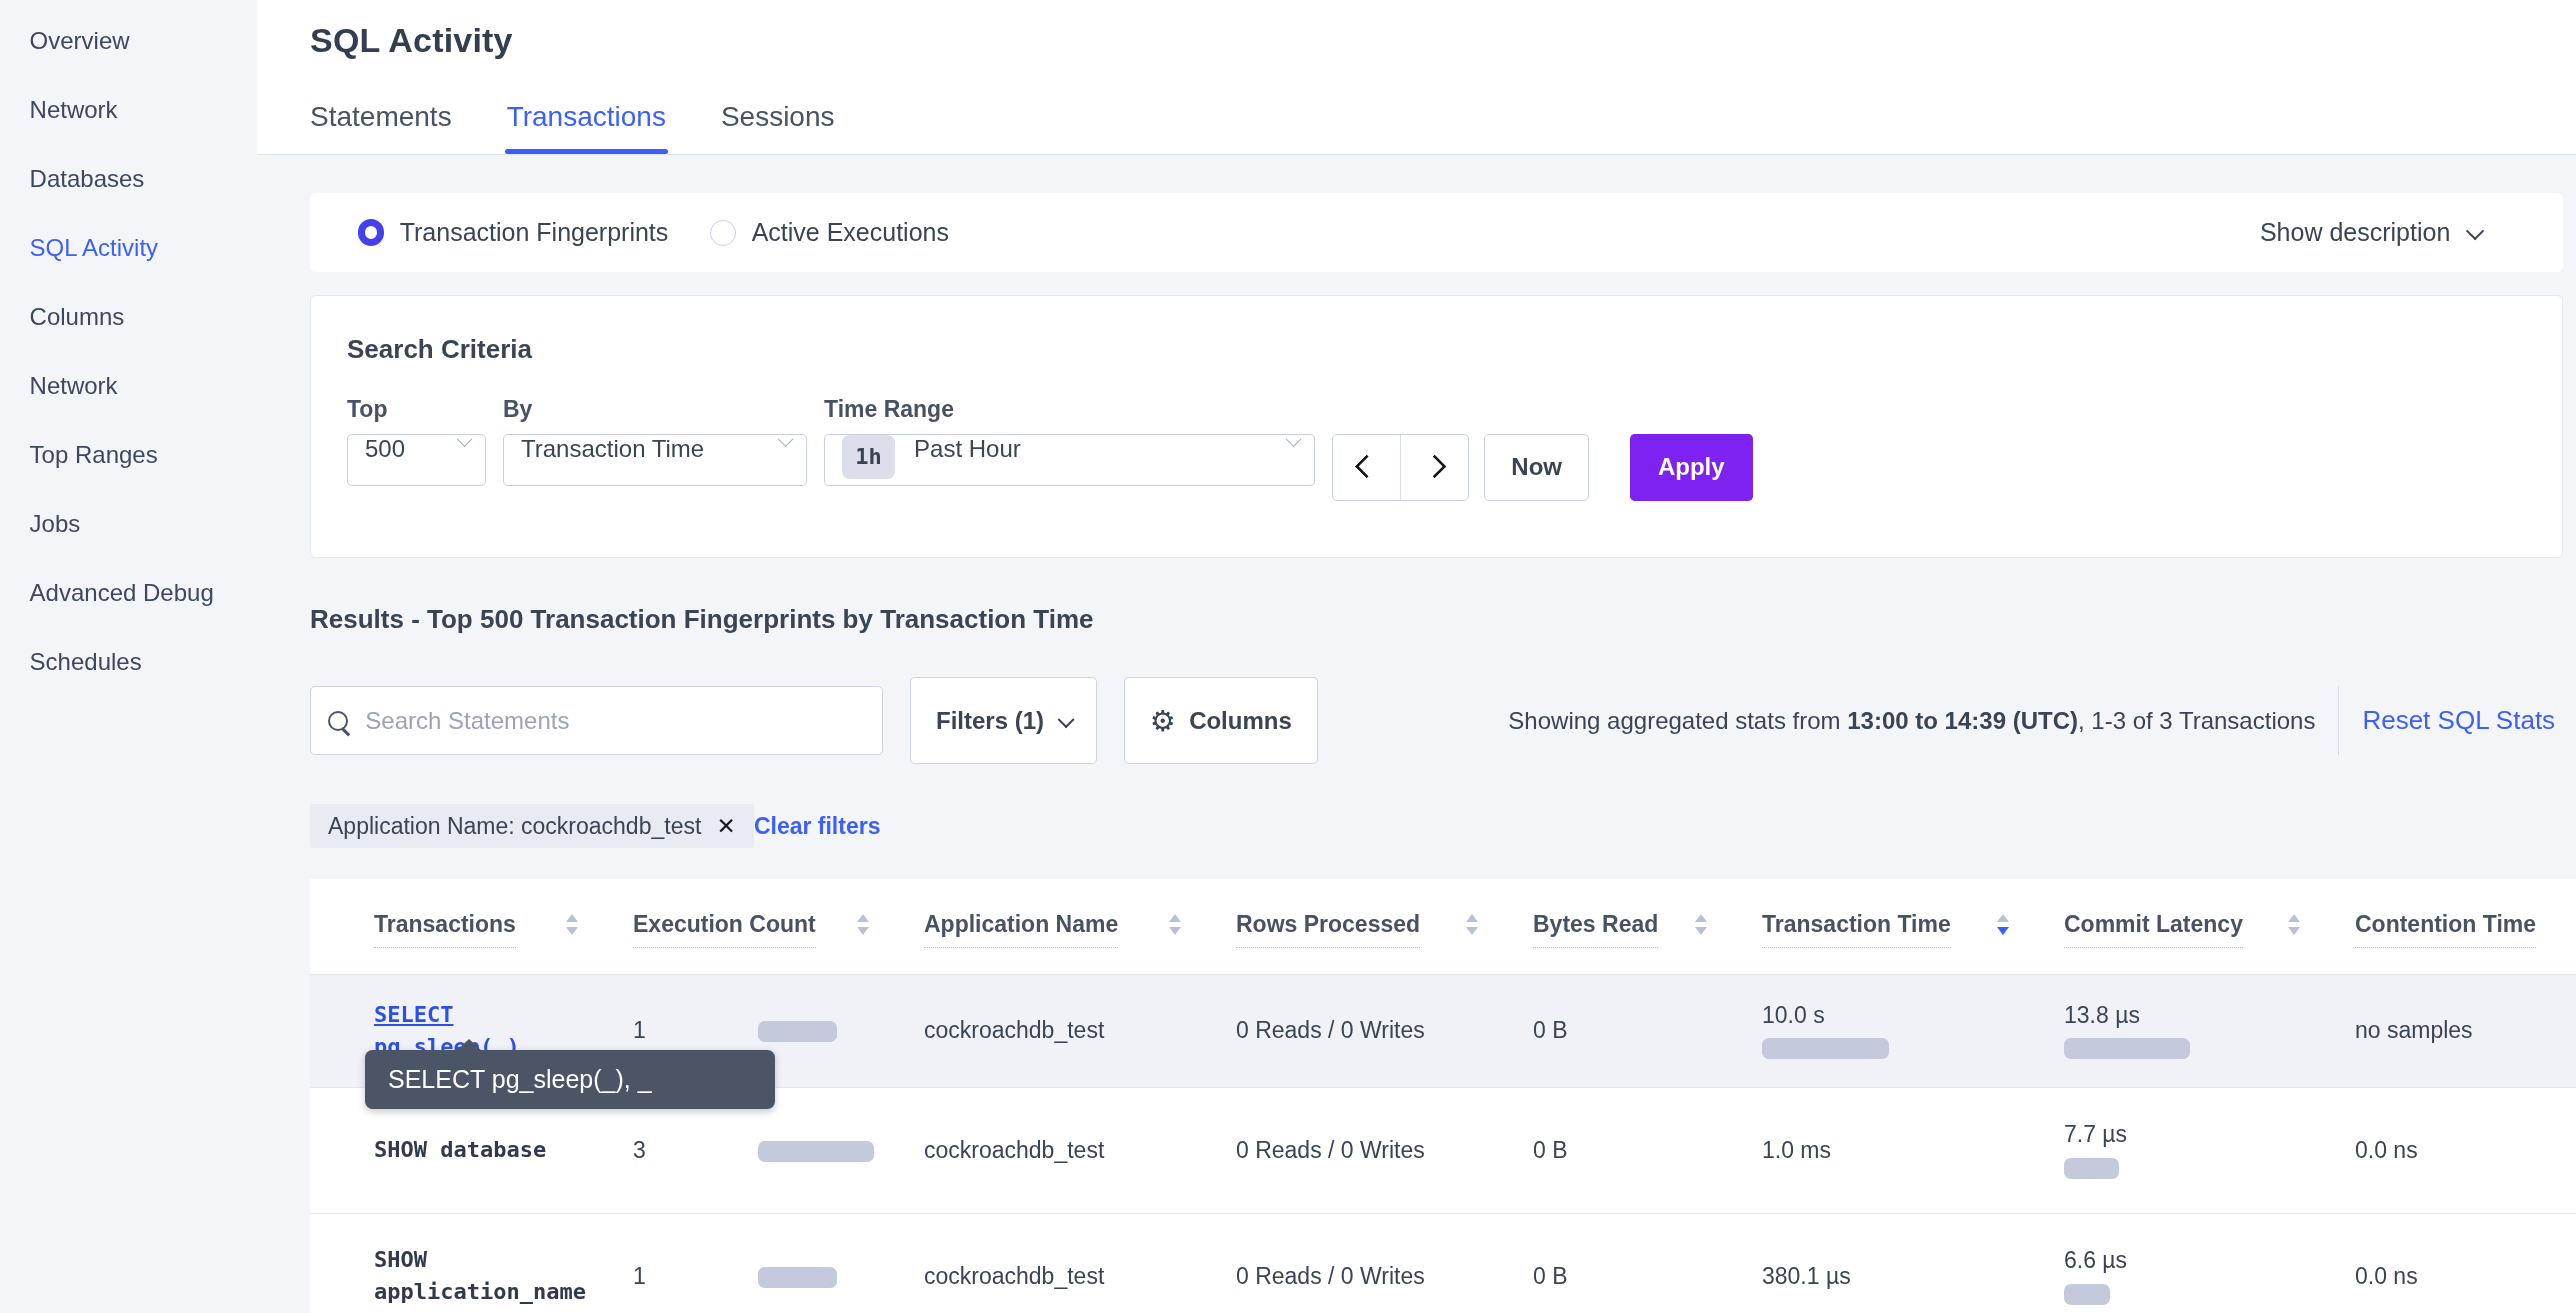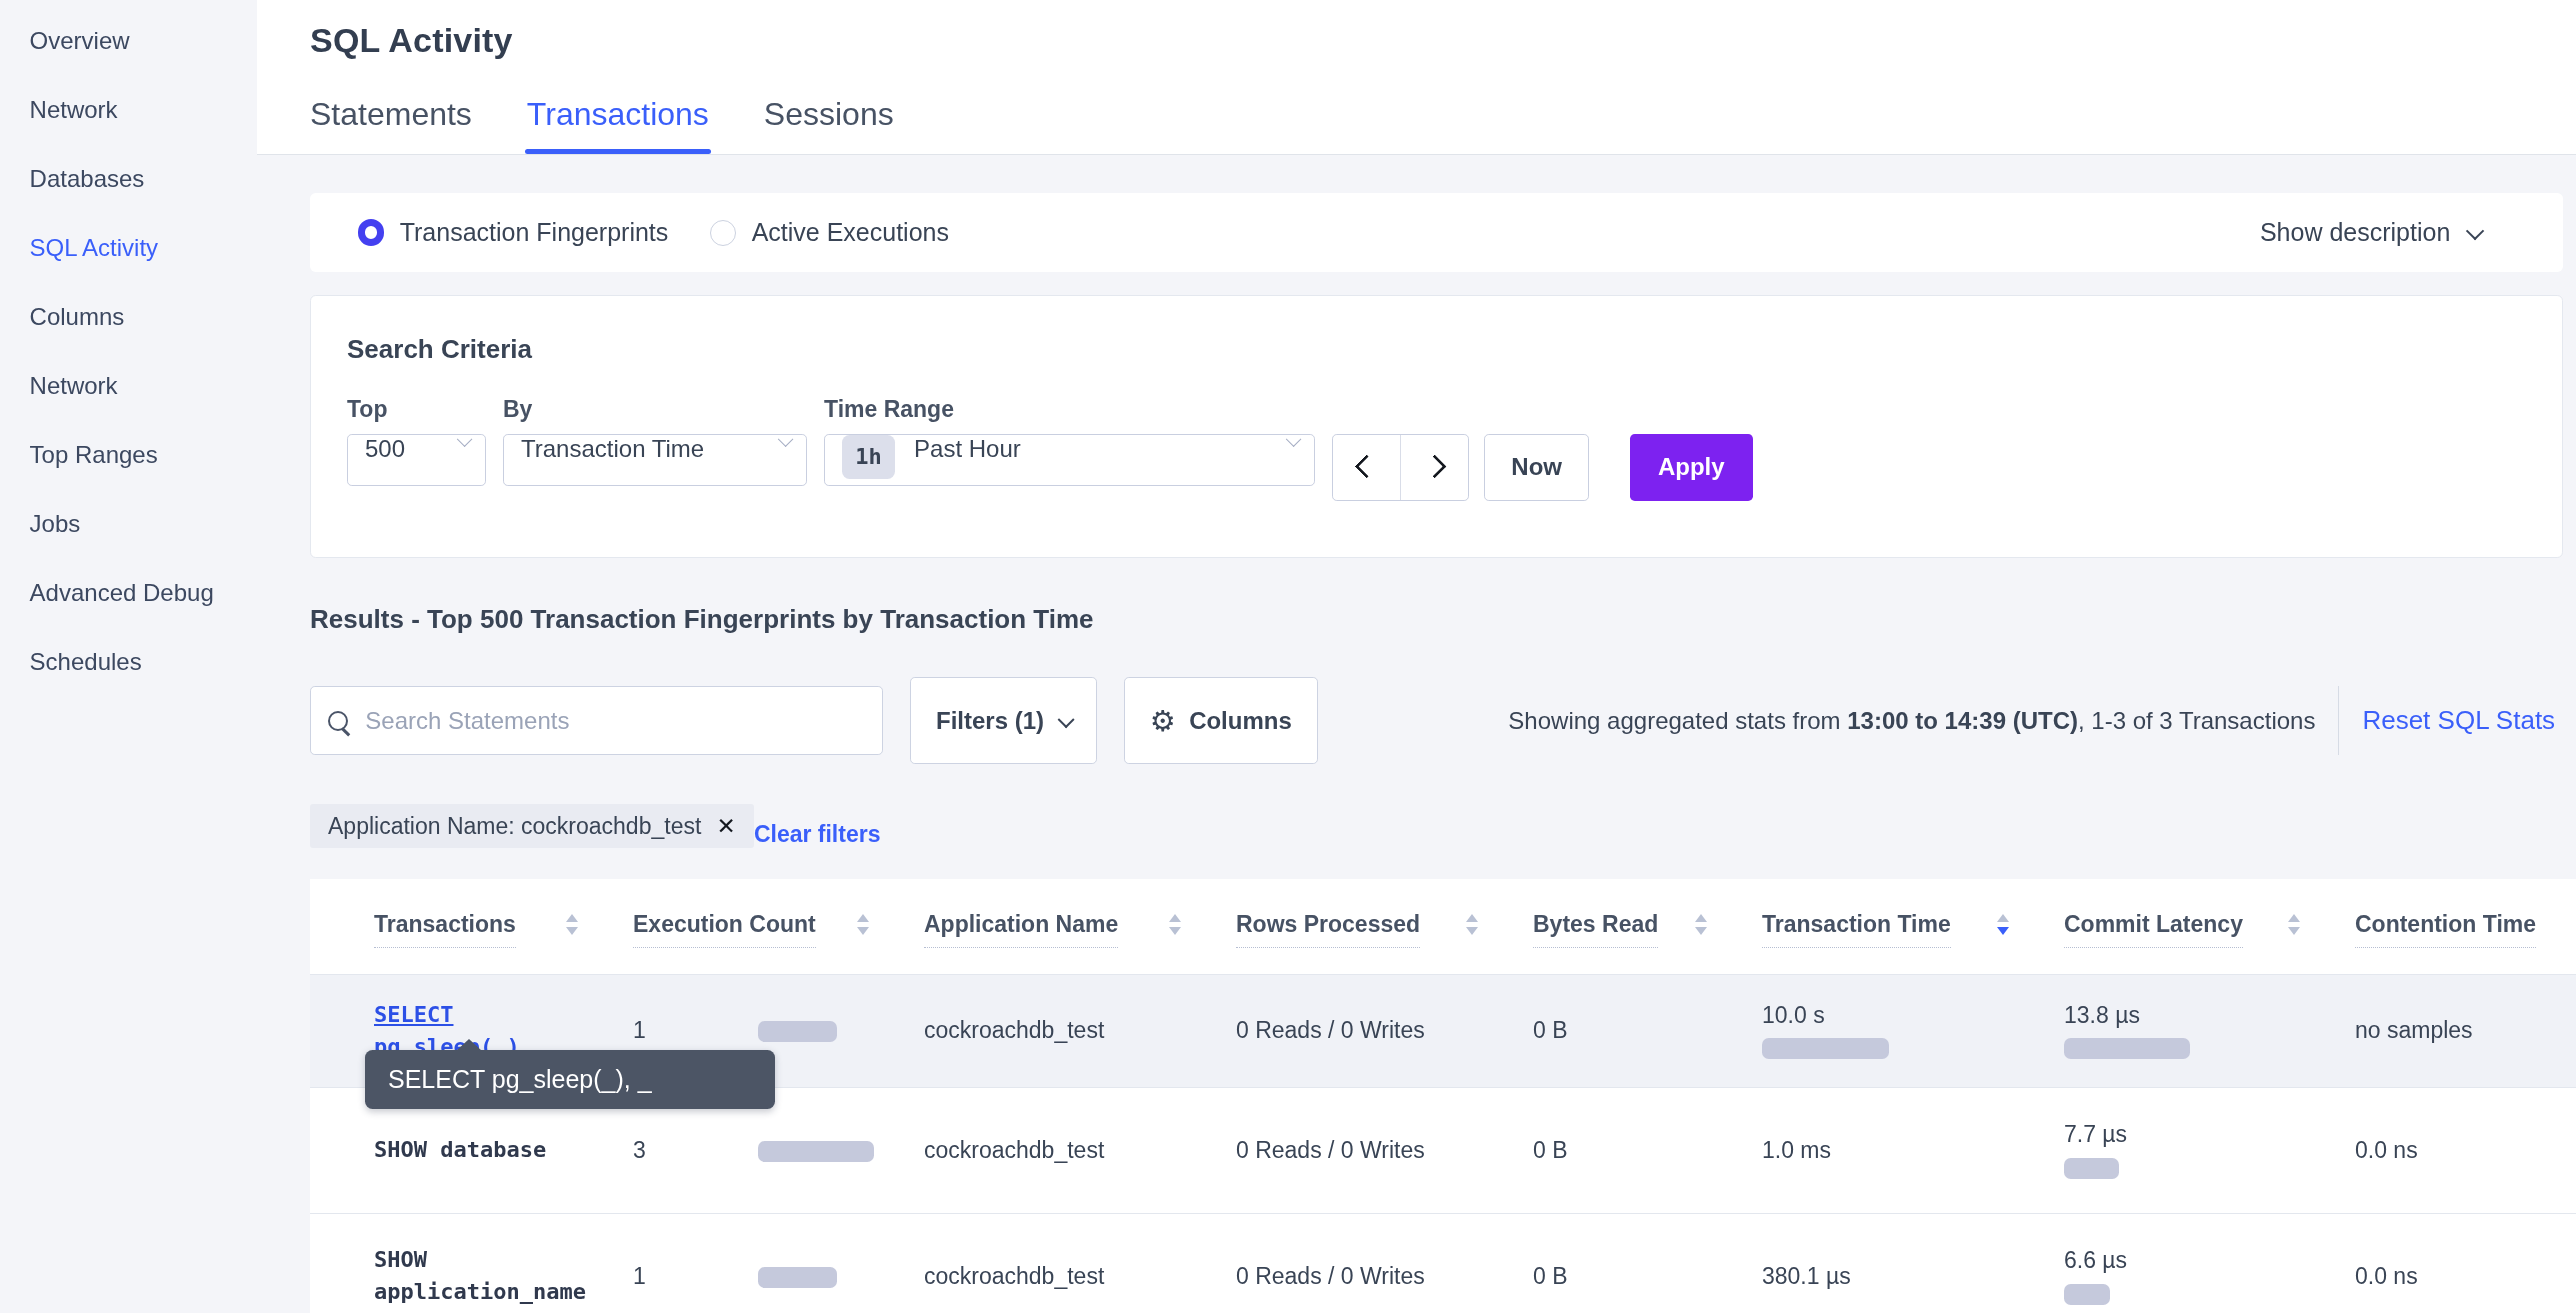--- a/index.html
+++ b/index.html
@@ -9,21 +9,21 @@
   
   .sidebar{position:absolute;left:0;top:0;width:257px;height:100%;background:#f4f5f9;padding-top:6.7px;box-sizing:border-box;}
   .side-item{height:69px;display:flex;align-items:center;padding-left:29.6px;font-size:24px;color:#3c4860;cursor:pointer;}
   .side-item.active{color:#3a5ffa;}
 
   
   .main{margin-left:257px;height:100%;display:flex;flex-direction:column;}
   .main-header{background:#ffffff;height:155px;border-bottom:1px solid #e0e4ea;padding-left:53px;position:relative;box-sizing:border-box;flex:none;}
   .page-title{margin:0;padding-top:21px;font-size:34px;font-weight:700;color:#333e50;letter-spacing:0.2px;}
   .tabs{position:absolute;bottom:0;left:53px;display:flex;gap:55px;}
-  .tab{font-size:32px;color:#475264;padding-bottom:21px;position:relative;cursor:pointer;}
+  .tab{font-size:28px;color:#475264;padding-bottom:21px;position:relative;cursor:pointer;}
   .tab.active{color:#3a5ffa;}
   .tab.active::after{content:"";position:absolute;left:-1.9px;right:-1.9px;bottom:0;height:4.8px;background:#3a5ffa;border-radius:2.9px;}
 
   .content{flex:1;background:#f4f5f9;padding:38px 13.3px 0 53px;box-sizing:border-box;display:flex;flex-direction:column;}
 
   
   .radio-bar{background:#fff;border-radius:5.7px;height:79px;display:flex;align-items:center;padding:0 48px;flex:none;}
   .radio-opt{display:flex;align-items:center;margin-right:42px;cursor:pointer;}
   .radio-dot{width:12.4px;height:12.4px;border-radius:50%;background:#fff;border:7.6px solid #4440f0;margin-right:15.3px;}
   .radio-dot.off{width:24px;height:24px;border:1.9px solid #ccd2e0;}
@@ -64,21 +64,21 @@
   .btn-filters,.btn-columns{margin-left:27px;height:87px;box-sizing:border-box;background:#fff;border:1px solid #cdd3e2;border-radius:4.8px;
        display:flex;align-items:center;padding:0 25px;font-size:24px;font-weight:600;color:#394455;cursor:pointer;}
   .btn-filters .chev-s{width:9.5px;height:9.5px;border-right:2.9px solid #394455;border-bottom:2.9px solid #394455;transform:rotate(45deg) translateY(-1.9px);margin-left:15.3px;}
   .gear{font-size:29px;margin-right:13.3px;font-weight:400;}
   .stats{margin-left:auto;font-size:24px;color:#394455;white-space:nowrap;}
   .stats b{font-weight:700;}
   .v-div{width:1px;height:69px;background:#d6dbe5;margin:0 23px;flex:none;}
   .reset-link{font-size:26px;color:#3a5ffa;white-space:nowrap;cursor:pointer;padding-right:7.6px;}
 
   
-  .chip-row{display:flex;align-items:flex-end;margin-top:40px;flex:none;}
+  .chip-row{display:flex;align-items:center;margin-top:40px;flex:none;}
   .chip{background:#e9ebf2;border-radius:2.9px;height:44px;display:flex;align-items:center;padding:0 18px;font-size:23px;color:#394455;}
   .chip-x{margin-left:15.3px;font-size:23px;color:#14181f;cursor:pointer;line-height:1;}
   .clear-filters{font-size:23px;font-weight:600;color:#3a5ffa;cursor:pointer;}
 
   
   .table{margin-top:30.5px;margin-right:-13.3px;background:#fff;min-height:456px;flex:1;}
   .t-head,.t-row{display:grid;grid-template-columns:259px 291px 312px 297px 229px 302px 291px 343px;padding-left:64px;}
   .t-head{padding-top:32px;height:95px;box-sizing:border-box;align-items:start;}
   .th{display:flex;align-items:flex-start;justify-content:space-between;padding-right:55px;}
   .th-label{font-size:23px;font-weight:600;color:#475264;border-bottom:1.9px dotted #b6bed2;padding-bottom:9.5px;cursor:pointer;}

